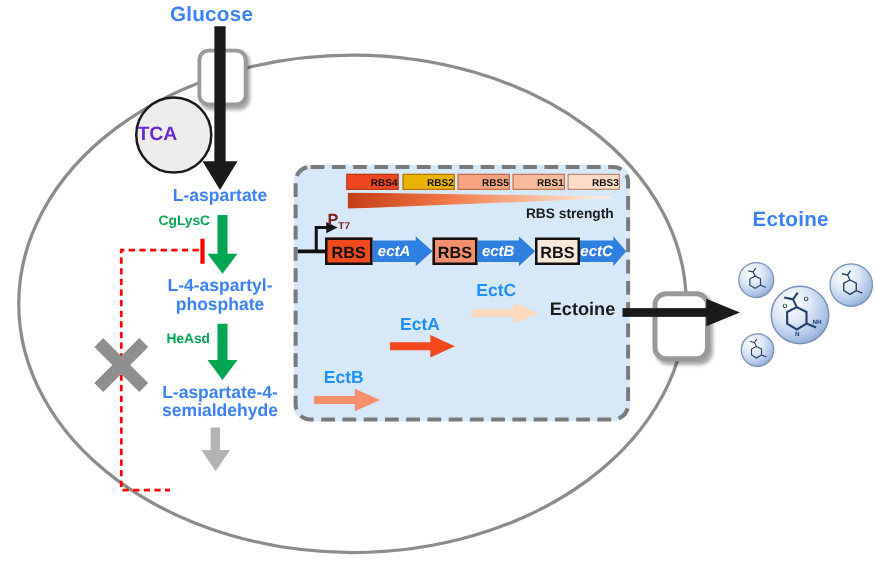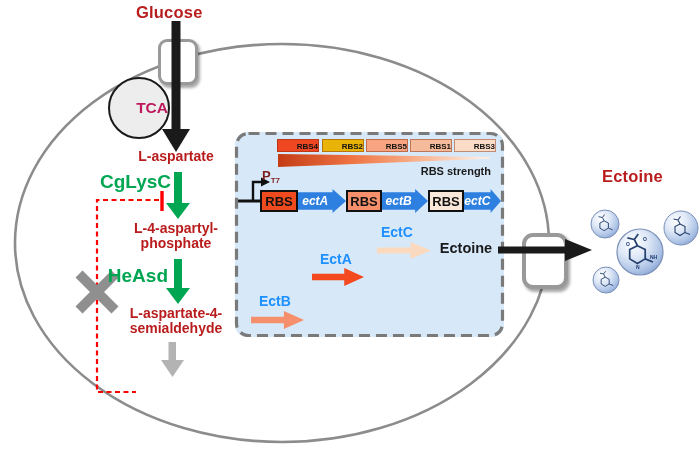--- a/index.html
+++ b/index.html
@@ -1,31 +1,31 @@
 <!DOCTYPE html>
 <html><head>
 <meta charset="utf-8">
 <style>
   html,body{margin:0;padding:0;background:#fff;}
   #fig{position:relative;width:700px;height:450px;background:#ffffff;overflow:hidden;
        font-family:"Liberation Sans",sans-serif;}
   svg{position:absolute;left:0;top:0;}
-  .lbl{position:absolute;font-weight:bold;color:#b91c1c;white-space:pre-line;}
+  .lbl{position:absolute;font-weight:bold;color:#3b82f6;white-space:pre-line;}
   .title{font-size:16.5px;letter-spacing:.2px;}
   .met{font-size:14px;line-height:14.5px;text-align:center;}
-  .enz{font-size:19px;color:#00a651;text-align:right;}
+  .enz{font-size:11px;color:#00a651;text-align:right;}
   .dim{color:#b1b1b1;font-size:14px;line-height:15.5px;text-align:center;}
   .ectlbl{font-size:14px;color:#1e90ff;}
   
   .transporter{position:absolute;background:#ffffff;border:3.5px solid #999;border-radius:9px;
       box-shadow:2px 2.5px 3px rgba(0,0,0,.35);z-index:2;}
   
   #tca{position:absolute;left:108px;top:77px;width:62px;height:62px;border-radius:50%;
-      background:#ededed;border:2.5px solid #1a1a1a;display:flex;align-items:center;justify-content:flex-end;
-      font-weight:bold;font-size:15.5px;color:#be185d;z-index:2;box-sizing:border-box;}
+      background:#ededed;border:2.5px solid #1a1a1a;display:flex;align-items:center;justify-content:flex-start;
+      font-weight:bold;font-size:15.5px;color:#6d28d9;z-index:2;box-sizing:border-box;}
   
   #panel{position:absolute;left:235px;top:132px;width:269px;height:205px;background:#d7e9f9;
       border-radius:12px;z-index:3;}
   .chip{position:absolute;top:7px;height:13px;width:42px;font-size:8px;font-weight:bold;color:#111;
       text-align:right;line-height:13px;border:0.5px solid rgba(120,40,10,.45);box-sizing:border-box;}
   #wedge{position:absolute;left:43px;top:22px;width:212px;height:13px;
       background:linear-gradient(90deg,#c43c15 0%,#ef7443 35%,#f7b08b 65%,#fdeadf 95%);
       clip-path:polygon(0 0,100% 24%,100% 36%,0 100%);}
   #strength{position:absolute;left:118px;top:33px;width:138px;text-align:right;
       font-size:11px;font-weight:bold;color:#1a1a1a;}

